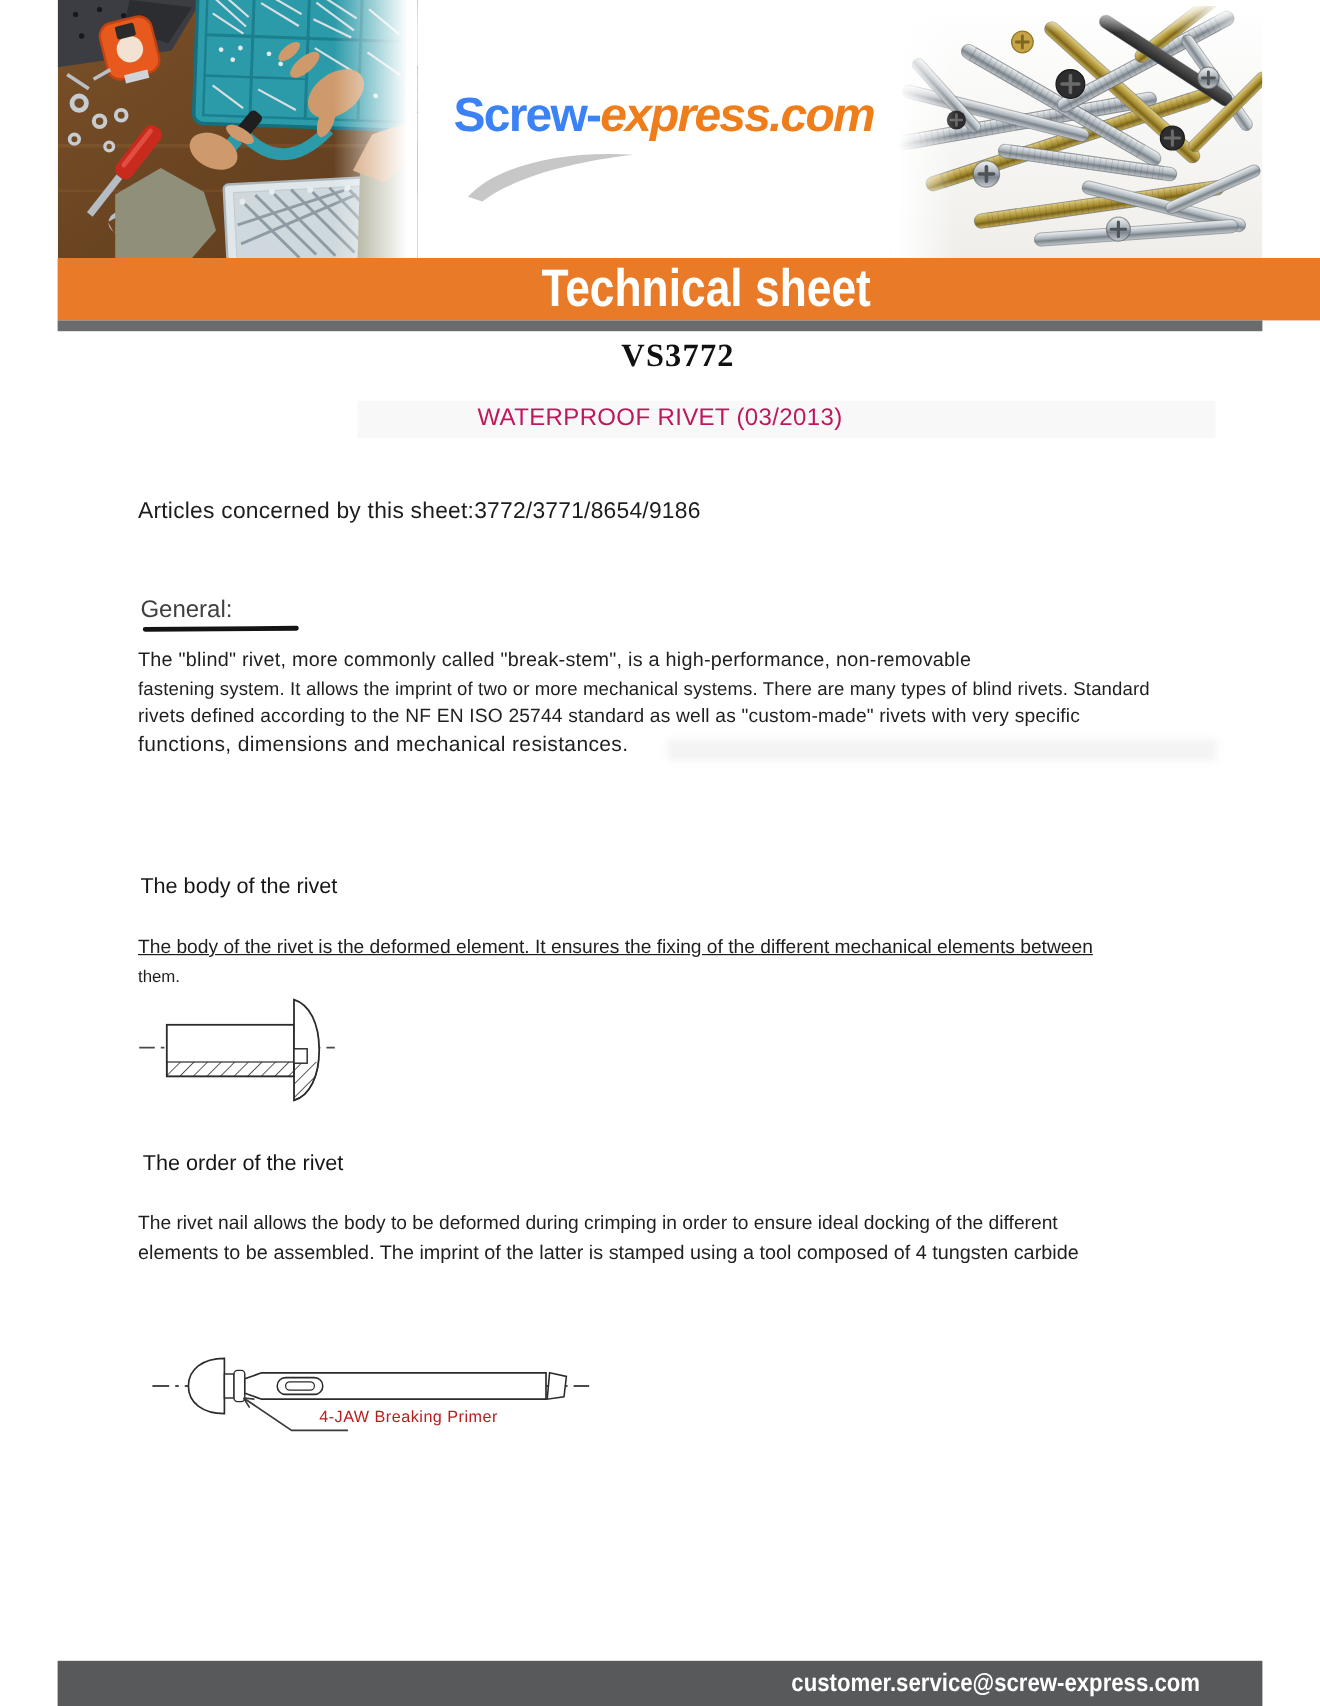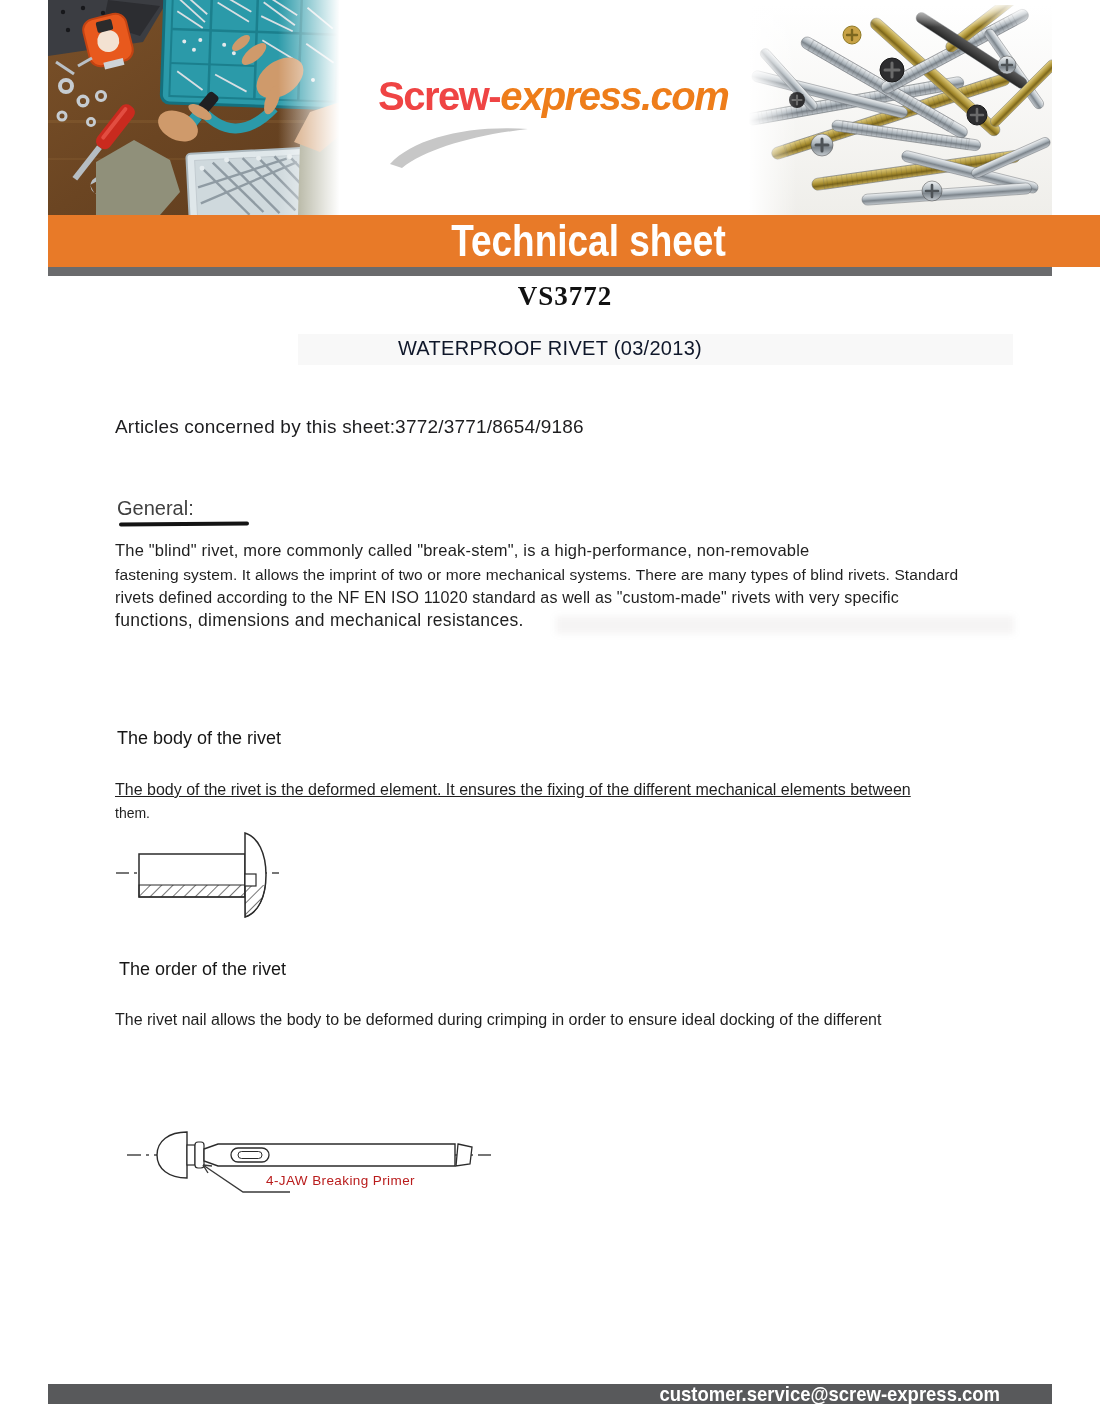--- a/index.html
+++ b/index.html
@@ -12,37 +12,37 @@
   .photo svg{display:block;}
   .fade-right{position:absolute;top:0;right:0;width:70px;height:100%;
               background:linear-gradient(to right, rgba(255,255,255,0), #ffffff 88%);}
   .fade-left{position:absolute;top:0;left:0;width:55px;height:100%;
              background:linear-gradient(to left, rgba(255,255,255,0), #ffffff 88%);}
   .fade-top{position:absolute;top:0;left:0;width:100%;height:22px;
             background:linear-gradient(to bottom, rgba(255,255,255,.85), rgba(255,255,255,0));}
 
   .logo{left:378px;top:74px;width:380px;height:100px;}
   .logo-text{font-size:40px;font-weight:bold;letter-spacing:-1.5px;white-space:nowrap;}
-  .logo-gray{color:#ef4444;}
+  .logo-gray{color:#3b82f6;}
   .logo-orange{color:#ee7d1a;font-style:italic;}
   .swoosh{position:absolute;left:8px;top:46px;}
 
   .banner{left:48px;top:215px;width:1080px;height:52px;background:#e87a28;
           display:flex;align-items:center;justify-content:center;}
   .banner-text{color:#ffffff;font-weight:bold;font-size:44px;line-height:52px;
                transform:scaleX(0.84);transform-origin:center;white-space:nowrap;
                letter-spacing:0px;}
   .divider{left:48px;top:267px;width:1004px;height:9px;background:#6a6b6d;}
 
   
   .doc-code{left:0;top:281px;width:1100px;text-align:center;transform:translateX(15px);
             font-family:"Liberation Serif",serif;font-weight:bold;font-size:27px;
             letter-spacing:1px;color:#111;}
   .doc-subtitle{left:0;top:337px;width:1100px;text-align:center;font-size:20px;
-                letter-spacing:.3px;color:#0f172a;}
+                letter-spacing:.3px;color:#be185d;}
   .articles{left:115px;top:416px;font-size:19px;letter-spacing:.2px;}
 
   
   .h-general{left:117px;top:497px;font-size:20px;color:#404040;}
   .h-underline{left:119px;top:522px;width:130px;height:4px;background:#141414;
                border-radius:2px;transform:rotate(-.4deg);}
   .h-section{font-size:18px;color:#161616;}
   .h-body{left:117px;top:728px;}
   .h-nail{left:119px;top:959px;}
 
@@ -59,21 +59,21 @@
   .n3{top:1058px;font-size:18px;letter-spacing:.2px;}
 
   .diagram-label{left:266px;top:1173px;font-size:13.5px;letter-spacing:.4px;color:#b91c1c;}
 
   
   .artifact{position:absolute;pointer-events:none;}
   .art1{left:298px;top:334px;width:715px;height:31px;background:rgba(125,120,112,.05);}
   .art2{left:556px;top:616px;width:458px;height:18px;background:rgba(125,120,112,.08);filter:blur(3px);}
 
   
-  .footer{left:48px;top:1384px;width:1004px;height:20px;background:#58595b;
+  .footer{left:48px;top:1384px;width:1004px;height:38px;background:#58595b;
           display:flex;align-items:center;justify-content:flex-end;}
   .footer-text{color:#ffffff;font-weight:bold;font-size:21px;margin-right:52px;
                transform:scaleX(0.88);transform-origin:right center;white-space:nowrap;}
 </style>
 </head>
 <body>
 
 <div class="page">
 
   <div class="photo abs" style="left:48px;top:0;width:300px;height:215px;">
@@ -361,21 +361,21 @@
   <div class="artifact art2"></div>
 
   <div class="abs doc-code">VS3772</div>
   <div class="abs doc-subtitle">WATERPROOF RIVET (03/2013)</div>
   <div class="abs articles">Articles concerned by this sheet:3772/3771/8654/9186</div>
 
   <div class="abs h-general">General:</div>
   <div class="abs h-underline"></div>
   <div class="pline g1">The "blind" rivet, more commonly called "break-stem", is a high-performance, non-removable</div>
   <div class="pline g2">fastening system. It allows the imprint of two or more mechanical systems. There are many types of blind rivets. Standard</div>
-  <div class="pline g3">rivets defined according to the NF EN ISO 11020 standard as well as "custom-made" rivets with very specific</div>
+  <div class="pline g3">rivets defined according to the NF EN ISO 25744 standard as well as "custom-made" rivets with very specific</div>
   <div class="pline g4">functions, dimensions and mechanical resistances.</div>
 
   <div class="abs h-section h-body">The body of the rivet</div>
   <div class="pline b1">The body of the rivet is the deformed element. It ensures the fixing of the different mechanical elements between</div>
   <div class="pline b2">them.</div>
 
   <svg class="abs" style="left:106px;top:827px;" width="180" height="100" viewBox="0 0 180 100">
     <defs>
       <pattern id="hatch" width="8" height="8" patternUnits="userSpaceOnUse" patternTransform="rotate(45)">
         <line x1="0" y1="0" x2="0" y2="8" stroke="#2b2b2b" stroke-width="1.3"></line>
@@ -387,20 +387,21 @@
     <line x1="10" y1="46" x2="173" y2="46" stroke="#4a4a4a" stroke-width="1.6" stroke-dasharray="13 5 3 5"></line>
     <rect x="33" y="27" width="106" height="43" fill="#ffffff" stroke="#2b2b2b" stroke-width="1.5"></rect>
     <rect x="33" y="58" width="106" height="12" fill="url(#hatch)" stroke="#2b2b2b" stroke-width="1"></rect>
     <path d="M139,6 C152,10 160,26 160,48 C160,70 152,86 139,90 Z" fill="#ffffff" stroke="#2b2b2b" stroke-width="1.5"></path>
     <path d="M139,6 C152,10 160,26 160,48 C160,70 152,86 139,90 Z" fill="url(#hatch)" clip-path="url(#domelow)" stroke="#2b2b2b" stroke-width="1"></path>
     <rect x="139" y="47" width="11" height="12" fill="#ffffff" stroke="#2b2b2b" stroke-width="1.2"></rect>
   </svg>
 
   <div class="abs h-section h-nail">The order of the rivet</div>
   <div class="pline n1">The rivet nail allows the body to be deformed during crimping in order to ensure ideal docking of the different</div>
+  <div class="pline n2">elements to be assembled. The imprint of the latter is stamped using a tool composed of 4 tungsten carbide</div>
 
   <svg class="abs" style="left:123px;top:1118px;" width="375" height="95" viewBox="0 0 375 95">
     <line x1="4" y1="37" x2="368" y2="37" stroke="#4a4a4a" stroke-width="1.6" stroke-dasharray="14 5 3 5"></line>
     <path d="M64,14 C46,14 34,23 34,37 C34,51 46,60 64,60 Z" fill="#ffffff" stroke="#2b2b2b" stroke-width="1.4"></path>
     <rect x="64" y="27" width="8" height="20" fill="#ffffff" stroke="#2b2b2b" stroke-width="1.2"></rect>
     <rect x="72" y="24" width="9" height="26" rx="3" fill="#ffffff" stroke="#2b2b2b" stroke-width="1.2"></rect>
     <path d="M81,31 L95,26 H332 V48 H95 L81,43 Z" fill="#ffffff" stroke="#2b2b2b" stroke-width="1.4"></path>
     <path d="M335,26 L349,29 L347,46 L333,48 Z" fill="#ffffff" stroke="#2b2b2b" stroke-width="1.3"></path>
     <rect x="108" y="30" width="38" height="14" rx="7" fill="#ffffff" stroke="#2b2b2b" stroke-width="1.3"></rect>
     <rect x="115" y="33.5" width="24" height="7" rx="3.5" fill="#ffffff" stroke="#2b2b2b" stroke-width="1"></rect>

